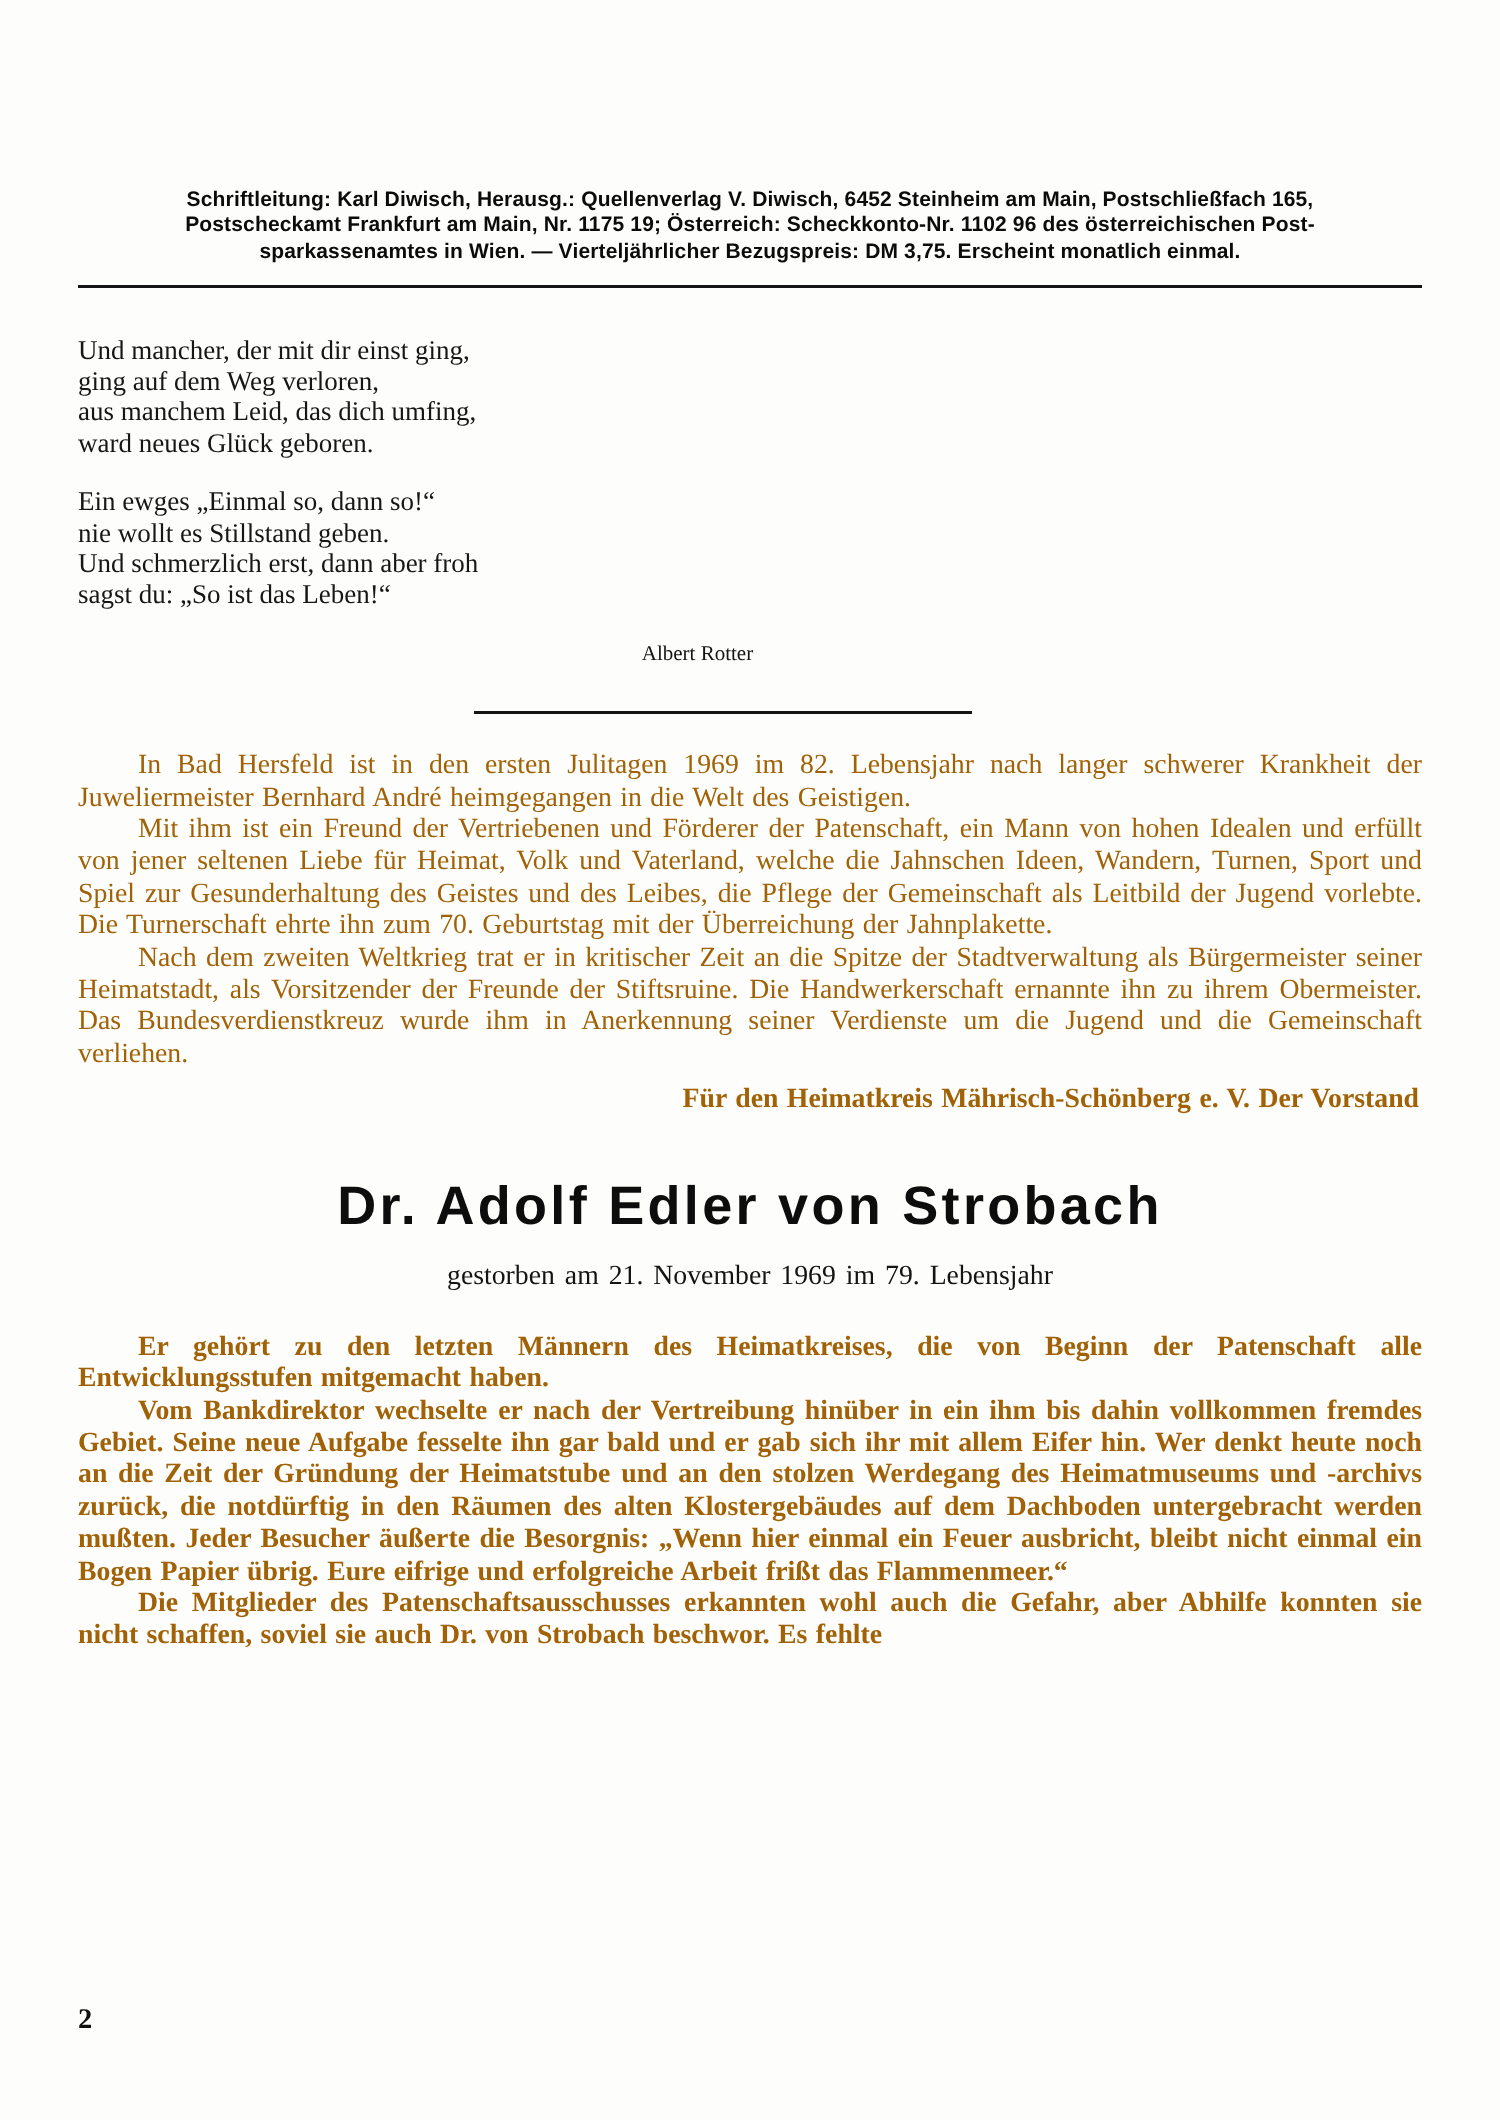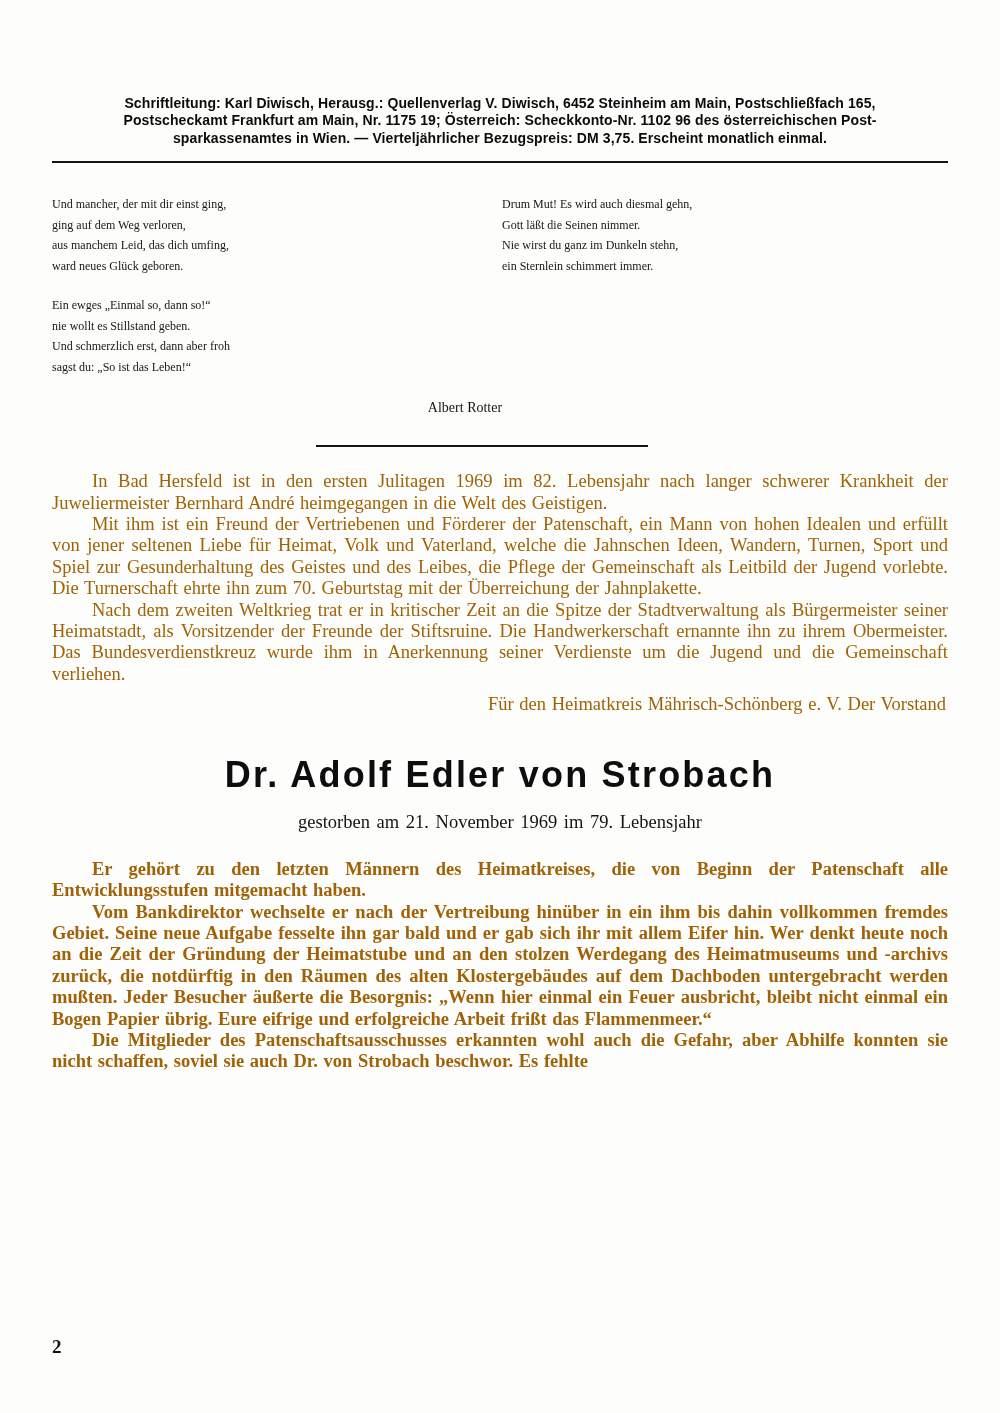--- a/index.html
+++ b/index.html
@@ -24,33 +24,34 @@
 
   
   .masthead {
     font-family: "Liberation Sans", sans-serif;
     font-weight: bold;
     font-size: 14px;
     line-height: 17.4px;
     text-align: center;
     color: #0b0b0b;
     letter-spacing: 0.1px;
+    margin-top: 29px;
   }
 
   .rule-full {
     border: none;
     border-top: 2.5px solid #151515;
     margin-top: 14px;
   }
 
   
   .poem {
     display: flex;
     margin-top: 31px;
-    font-size: 12px;
+    font-size: 18px;
     line-height: 20.5px;
     color: #161616;
   }
   .poem-col { width: 50%; }
   .poem-col.left  { padding-right: 24px; }
   .poem-col.right { padding-left: 2px; }
   .stanza {
     white-space: pre-line;
     margin-bottom: 19px;
   }
@@ -89,20 +90,21 @@
     word-spacing: 1px;
     color: #a16207;
   }
   .para { text-indent: 40px; }
 
   .signoff {
     text-align: right;
     font-size: 18.5px;
     margin-top: 9px;
     padding-right: 2px;
+    font-weight: bold;
   }
 
   
   .title-display {
     margin-top: 38px;
     text-align: center;
     font-family: Liberation Sans, sans-serif;
     font-weight: bold;
     font-size: 36px;
     letter-spacing: 2.2px;
@@ -144,24 +146,20 @@
       <div class="stanza">Und mancher, der mit dir einst ging,
 ging auf dem Weg verloren,
 aus manchem Leid, das dich umfing,
 ward neues Glück geboren.</div>
       <div class="stanza">Ein ewges „Einmal so, dann so!“
 nie wollt es Stillstand geben.
 Und schmerzlich erst, dann aber froh
 sagst du: „So ist das Leben!“</div>
     </div>
     <div class="poem-col right">
-      <div class="stanza">Drum Mut! Es wird auch diesmal gehn,
-Gott läßt die Seinen nimmer.
-Nie wirst du ganz im Dunkeln stehn,
-ein Sternlein schimmert immer.</div>
     </div>
   </div>
 
   <div class="attribution">Albert Rotter</div>
 
   <hr class="rule-short">
 
 
   <div class="article">
     <p class="para">In Bad Hersfeld ist in den ersten Julitagen 1969 im 82. Lebensjahr nach langer schwerer Krankheit der Juweliermeister Bernhard André heimgegangen in die Welt des Geistigen.</p>

